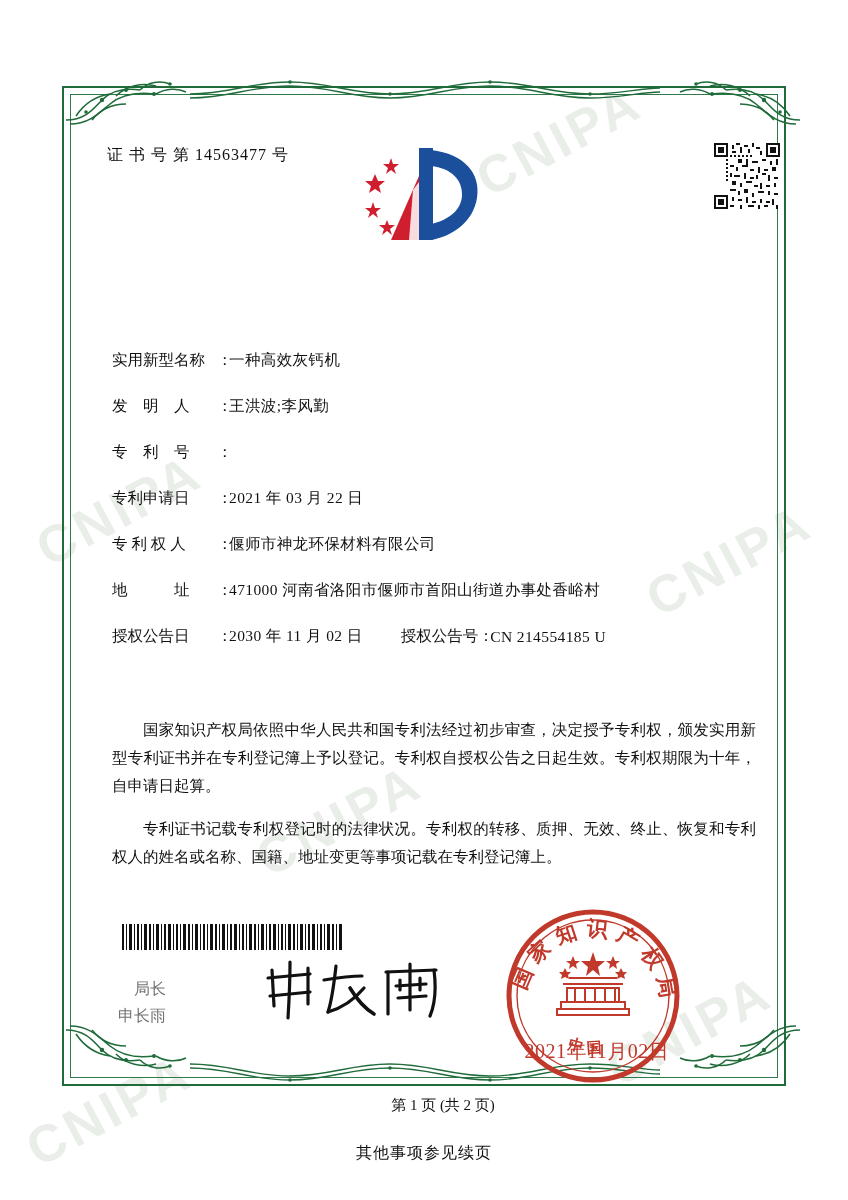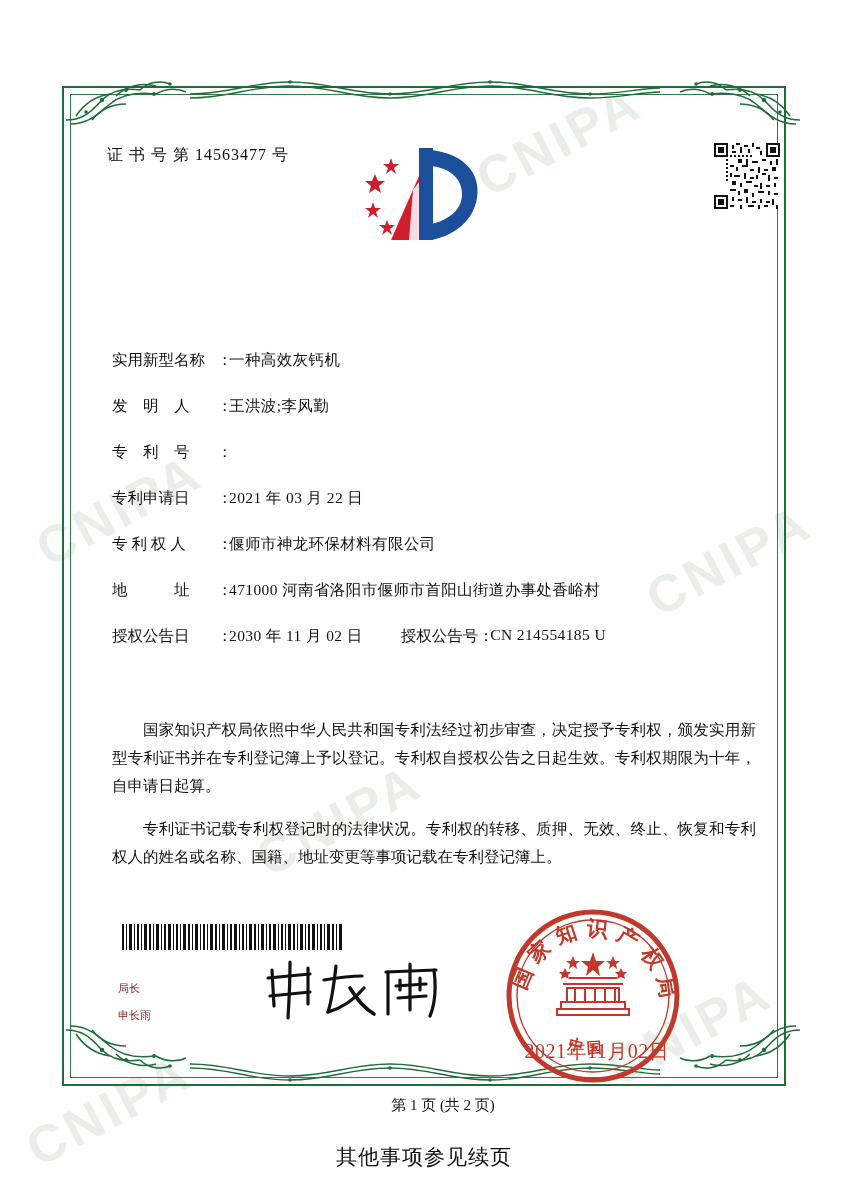--- a/index.html
+++ b/index.html
@@ -83,21 +83,21 @@
   .doc-title{
     position:absolute;left:0;top:255px;width:848px;text-align:center;
     font-size:45px;font-weight:bold;letter-spacing:4px;color:#111;
     font-family:"Liberation Serif","DejaVu Serif",serif;
   }
 
   .fields{
     position:absolute;left:112px;top:350px;width:640px;
   }
   .field{
-    display:flex;align-items:flex-start;
+    display:flex;align-items:center;
     margin-bottom:25px;
     font-size:15.5px;
     color:#111;
   }
   .f-label{
     width:105px;flex:0 0 105px;
     letter-spacing:0px;
     white-space:pre;
   }
   .f-colon{width:12px;flex:0 0 12px;}
@@ -113,21 +113,21 @@
     font-size:15.5px;line-height:28px;color:#111;text-align:justify;
   }
   .para{margin-bottom:5px;text-indent:31px;}
 
   
   .barcode{
     position:absolute;left:122px;top:924px;width:222px;height:26px;
   }
 
   .sign-label{
-    position:absolute;left:118px;top:975px;font-size:11px;line-height:27px;color:#7f1d1d;
+    position:absolute;left:118px;top:975px;font-size:16px;line-height:27px;color:#737373;text-align:right;
   }
   .signature{
     position:absolute;left:258px;top:958px;width:190px;height:70px;
     color:#111;
   }
 
   
   .seal{
     position:absolute;left:503px;top:906px;width:180px;height:180px;
   }
@@ -135,21 +135,21 @@
     position:absolute;left:522px;top:1038px;width:150px;text-align:center;
     color:#c0392b;font-size:20px;letter-spacing:0.5px;
   }
 
   .page-no{
     position:absolute;left:0;top:1096px;width:848px;text-align:center;
     font-size:15px;color:#111;padding-left:19px;
   }
   .footnote{
     position:absolute;left:0;top:1143px;width:848px;text-align:center;
-    font-size:21px;color:#111;letter-spacing:1px;
+    font-size:16px;color:#111;letter-spacing:1px;
   }
 </style>
 </head>
 <body>
 
 <div class="wm wm1">CNIPA</div>
 <div class="wm wm2">CNIPA</div>
 <div class="wm wm3">CNIPA</div>
 <div class="wm wm4">CNIPA</div>
 <div class="wm wm5">CNIPA</div>

